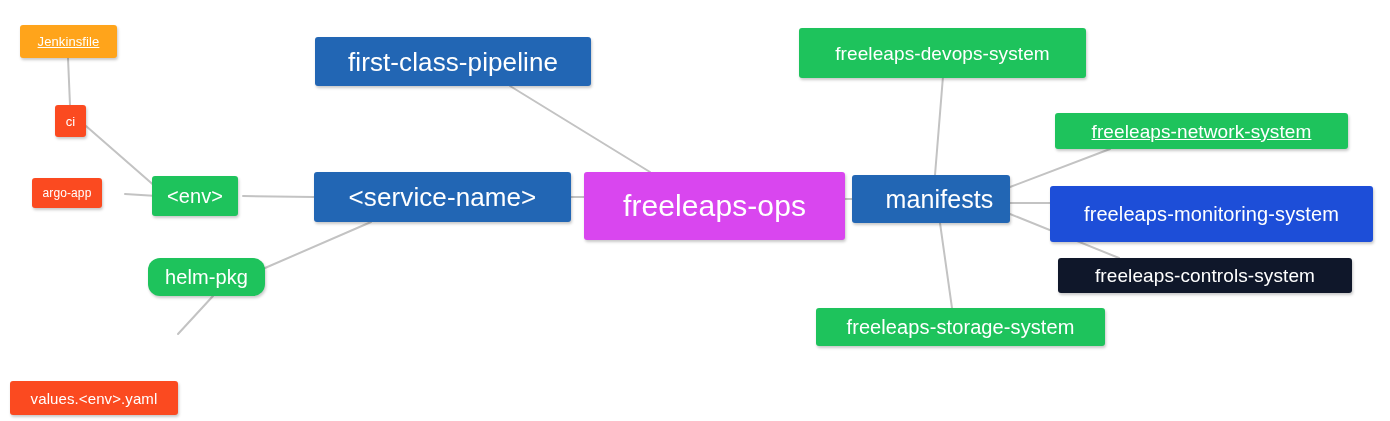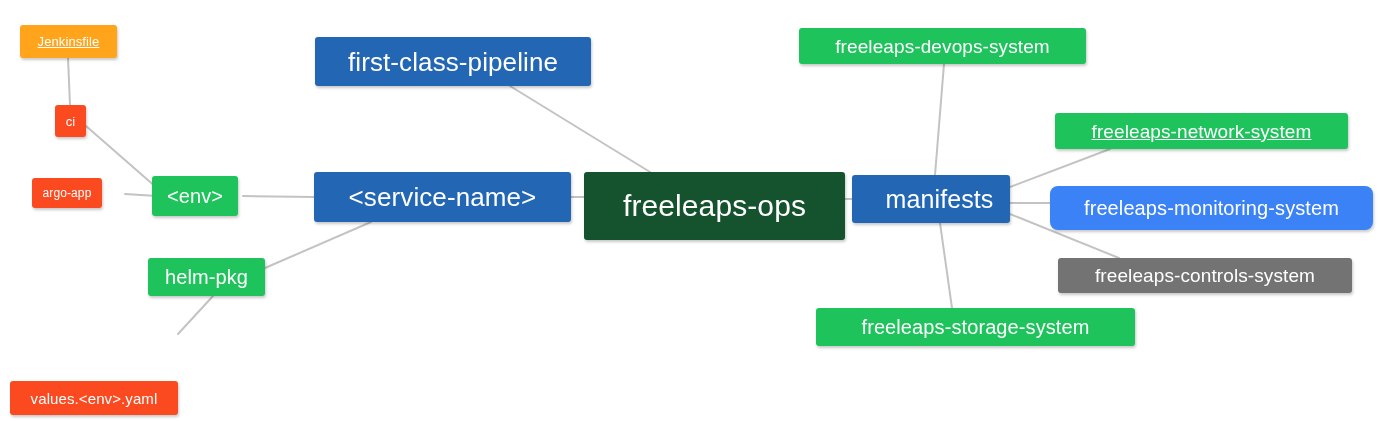--- a/index.html
+++ b/index.html
@@ -70,46 +70,46 @@
     </div>
     <div class="node n-red" style="left: 55px; top: 105px; width: 31px; height: 32px; font-size: 13px; background: rgb(251, 74, 32);">
       <span>ci</span>
     </div>
     <div class="node n-red" style="left: 32px; top: 178px; width: 70px; height: 30px; font-size: 12px; background: rgb(251, 74, 32);">
       <span>argo-app</span>
     </div>
     <div class="node n-green" style="left: 152px; top: 176px; width: 86px; height: 40px; font-size: 20px; background: rgb(30, 195, 92);">
       <span>&lt;env&gt;</span>
     </div>
-    <div class="node n-green" style="left: 148px; top: 258px; width: 117px; height: 38px; font-size: 20px; background: rgb(30, 195, 92);">
+    <div class="node n-green" style="left: 148px; top: 258px; width: 117px; height: 38px; font-size: 20px; background: rgb(30, 195, 92); border-radius: 12px;">
       <span>helm-pkg</span>
     </div>
     <div class="node n-red" style="left: 10px; top: 333px; width: 168px; height: 34px; font-size: 15px; background: rgb(251, 74, 32); margin-top: 48px;">
       <span>values.&lt;env&gt;.yaml</span>
     </div>
     <div class="node n-blue" style="left: 315px; top: 37px; width: 276px; height: 49px; font-size: 26px; background: rgb(34, 102, 180);">
       <span>first-class-pipeline</span>
     </div>
     <div class="node n-blue" style="left: 314px; top: 172px; width: 257px; height: 50px; font-size: 26px; background: rgb(34, 102, 180);">
       <span>&lt;service-name&gt;</span>
     </div>
-    <div class="node n-root" style="left: 584px; top: 172px; width: 261px; height: 68px; font-size: 30px; background: #14532d;">
+    <div class="node n-root" style="left: 584px; top: 172px; width: 261px; height: 68px; font-size: 30px; background: #d946ef;">
       <span>freeleaps-ops</span>
     </div>
     <div class="node n-blue" style="left: 852px; top: 175px; width: 158px; height: 48px; font-size: 25px; background: rgb(34, 102, 180); padding-left: 17px;">
       <span>manifests</span>
     </div>
-    <div class="node n-green" style="left: 799px; top: 28px; width: 287px; height: 36px; font-size: 19px; background: rgb(30, 195, 92);">
+    <div class="node n-green" style="left: 799px; top: 28px; width: 287px; height: 50px; font-size: 19px; background: rgb(30, 195, 92);">
       <span>freeleaps-devops-system</span>
     </div>
     <div class="node n-green" style="left: 1055px; top: 113px; width: 293px; height: 36px; font-size: 19px; background: rgb(30, 195, 92); text-decoration: underline;">
       <span>freeleaps-network-system</span>
     </div>
-    <div class="node n-green" style="left: 1050px; top: 186px; width: 323px; height: 44px; font-size: 20px; background: #3b82f6; border-radius: 8px;">
+    <div class="node n-green" style="left: 1050px; top: 186px; width: 323px; height: 56px; font-size: 20px; background: #1d4ed8;">
       <span>freeleaps-monitoring-system</span>
     </div>
-    <div class="node n-green" style="left: 1058px; top: 258px; width: 294px; height: 35px; font-size: 19px; background: #737373;">
+    <div class="node n-green" style="left: 1058px; top: 258px; width: 294px; height: 35px; font-size: 19px; background: #0f172a;">
       <span>freeleaps-controls-system</span>
     </div>
-    <div class="node n-green" style="left: 816px; top: 308px; width: 319px; height: 38px; font-size: 20px; background: rgb(30, 195, 92);">
+    <div class="node n-green" style="left: 816px; top: 308px; width: 289px; height: 38px; font-size: 20px; background: rgb(30, 195, 92);">
       <span>freeleaps-storage-system</span>
     </div>
   </div>
 
 </body></html>

